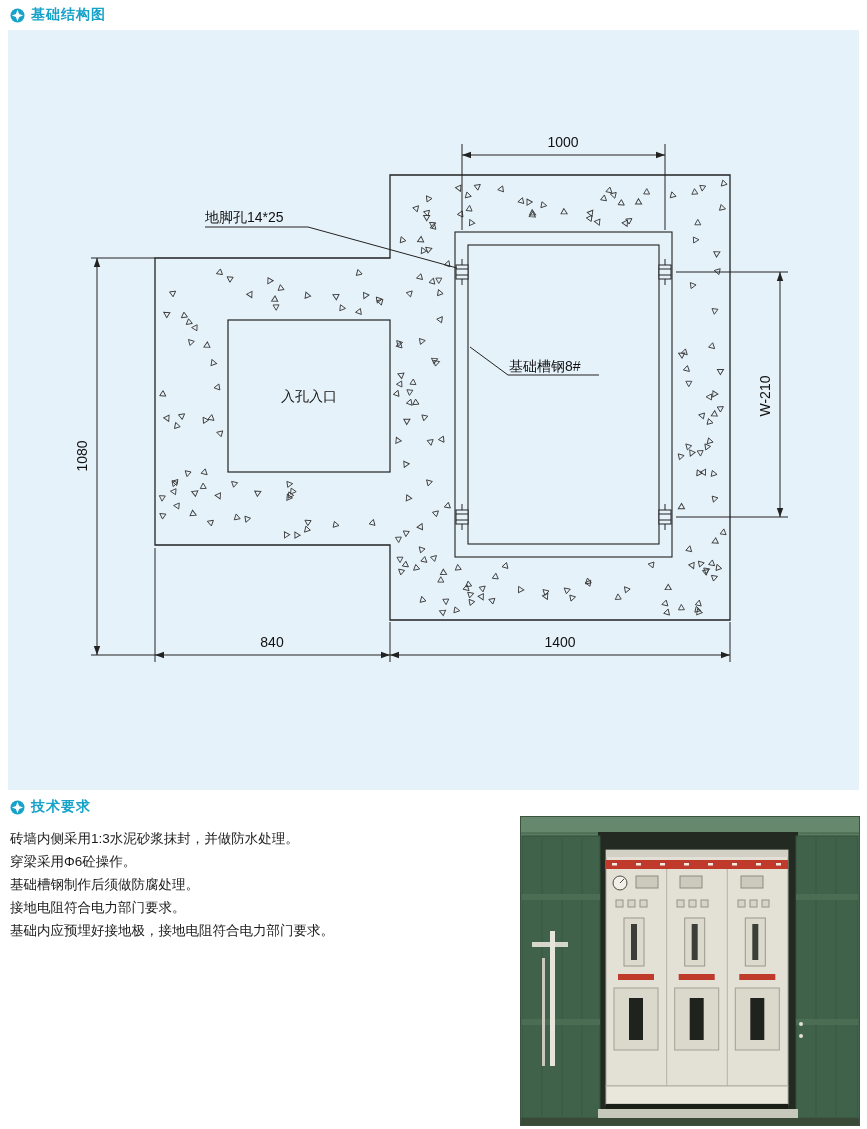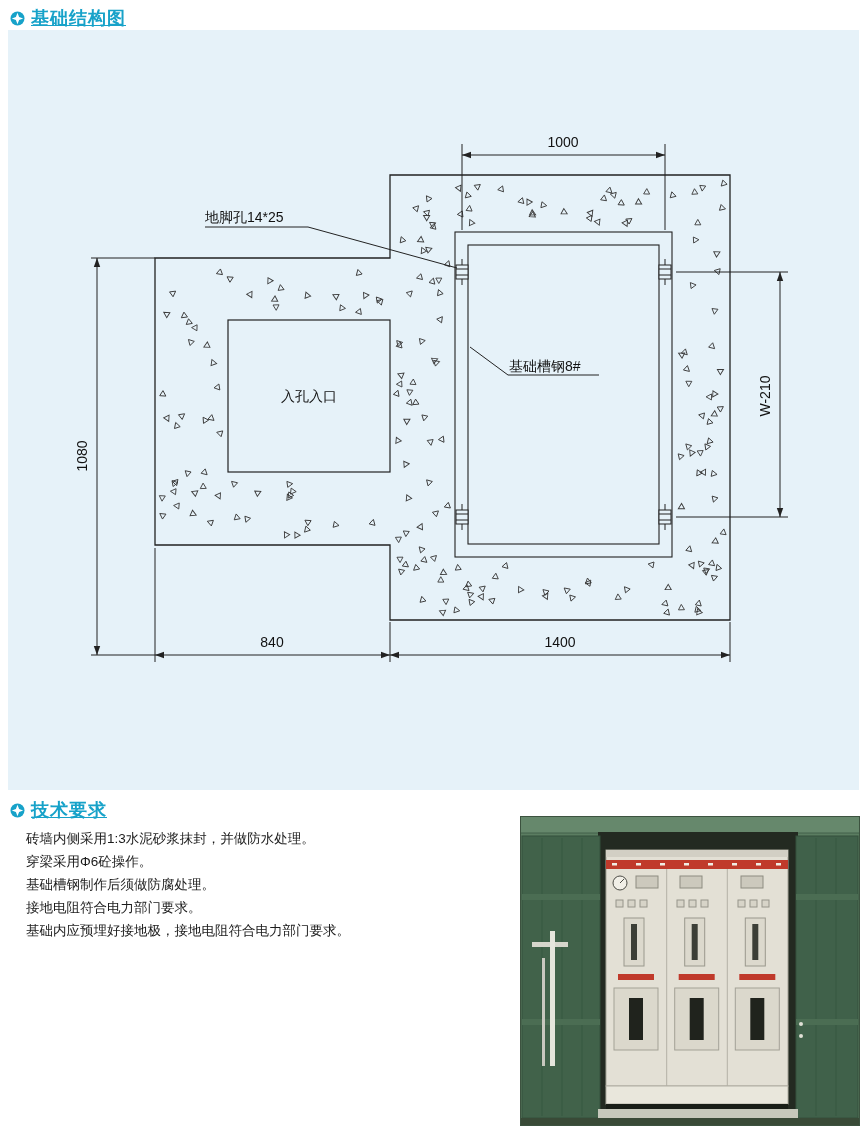--- a/index.html
+++ b/index.html
@@ -1,23 +1,23 @@
 <!DOCTYPE html>
 <html><head>
 <meta charset="utf-8">
 <style>
   html,body{margin:0;padding:0;background:#fff;}
   .page{position:relative;width:867px;height:1129px;background:#ffffff;
         font-family:"Liberation Sans",sans-serif;overflow:hidden;}
   .sec-head{position:absolute;left:10px;display:flex;align-items:center;gap:6px;}
-  .sec-title{color:#17a2c9;font-size:18px;font-weight:bold;letter-spacing:1px;text-decoration:underline;}
+  .sec-title{color:#17a2c9;font-size:14px;font-weight:bold;letter-spacing:1px;}
   .diagram-panel{position:absolute;left:8px;top:30px;width:851px;height:760px;background:#e6f2f9;}
   .diagram-panel svg{display:block;}
   svg text{font-family:"Liberation Sans",sans-serif;fill:#111;}
-  .req-list{position:absolute;left:10px;top:827px;width:495px;margin-left:16px;}
+  .req-list{position:absolute;left:10px;top:827px;width:495px;}
   .req-line{font-size:13.5px;color:#1b1b1b;line-height:23px;white-space:nowrap;}
   .photo{position:absolute;left:520px;top:816px;width:340px;height:310px;}
 </style>
 </head>
 <body>
 
 <div class="page">
 
   <div class="sec-head" style="top:6px;">
     <span style="display:inline-flex;">

